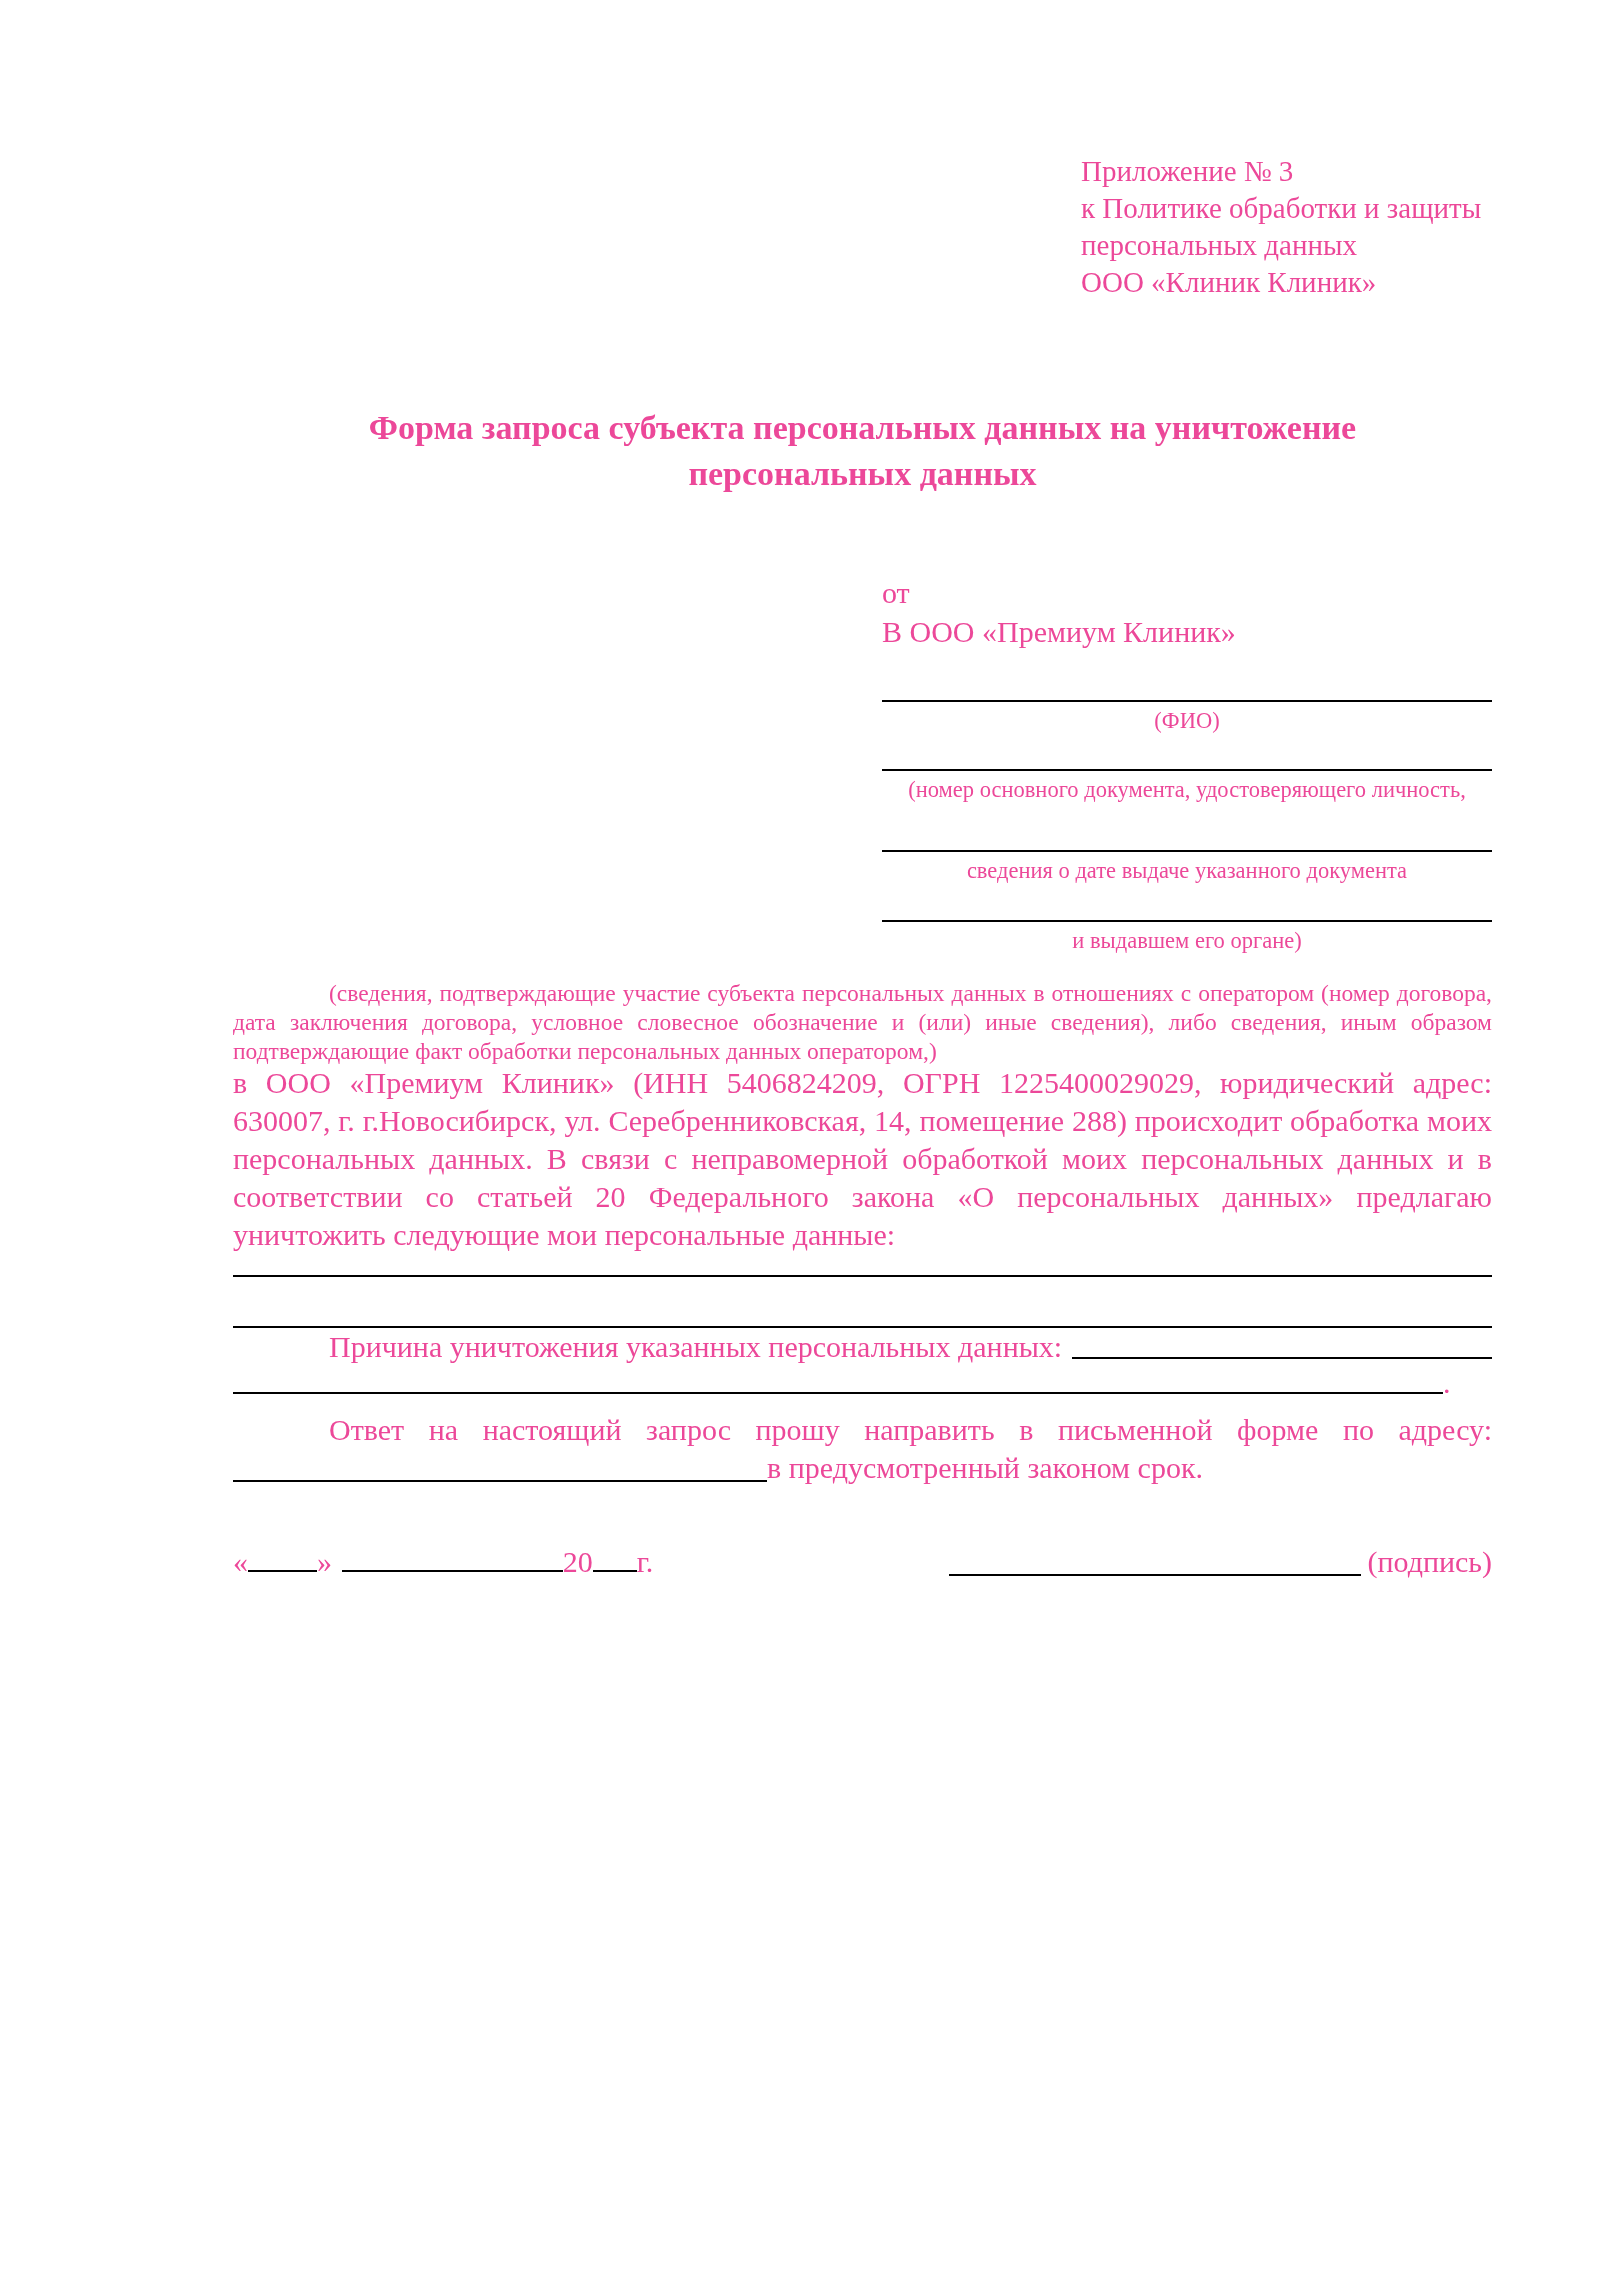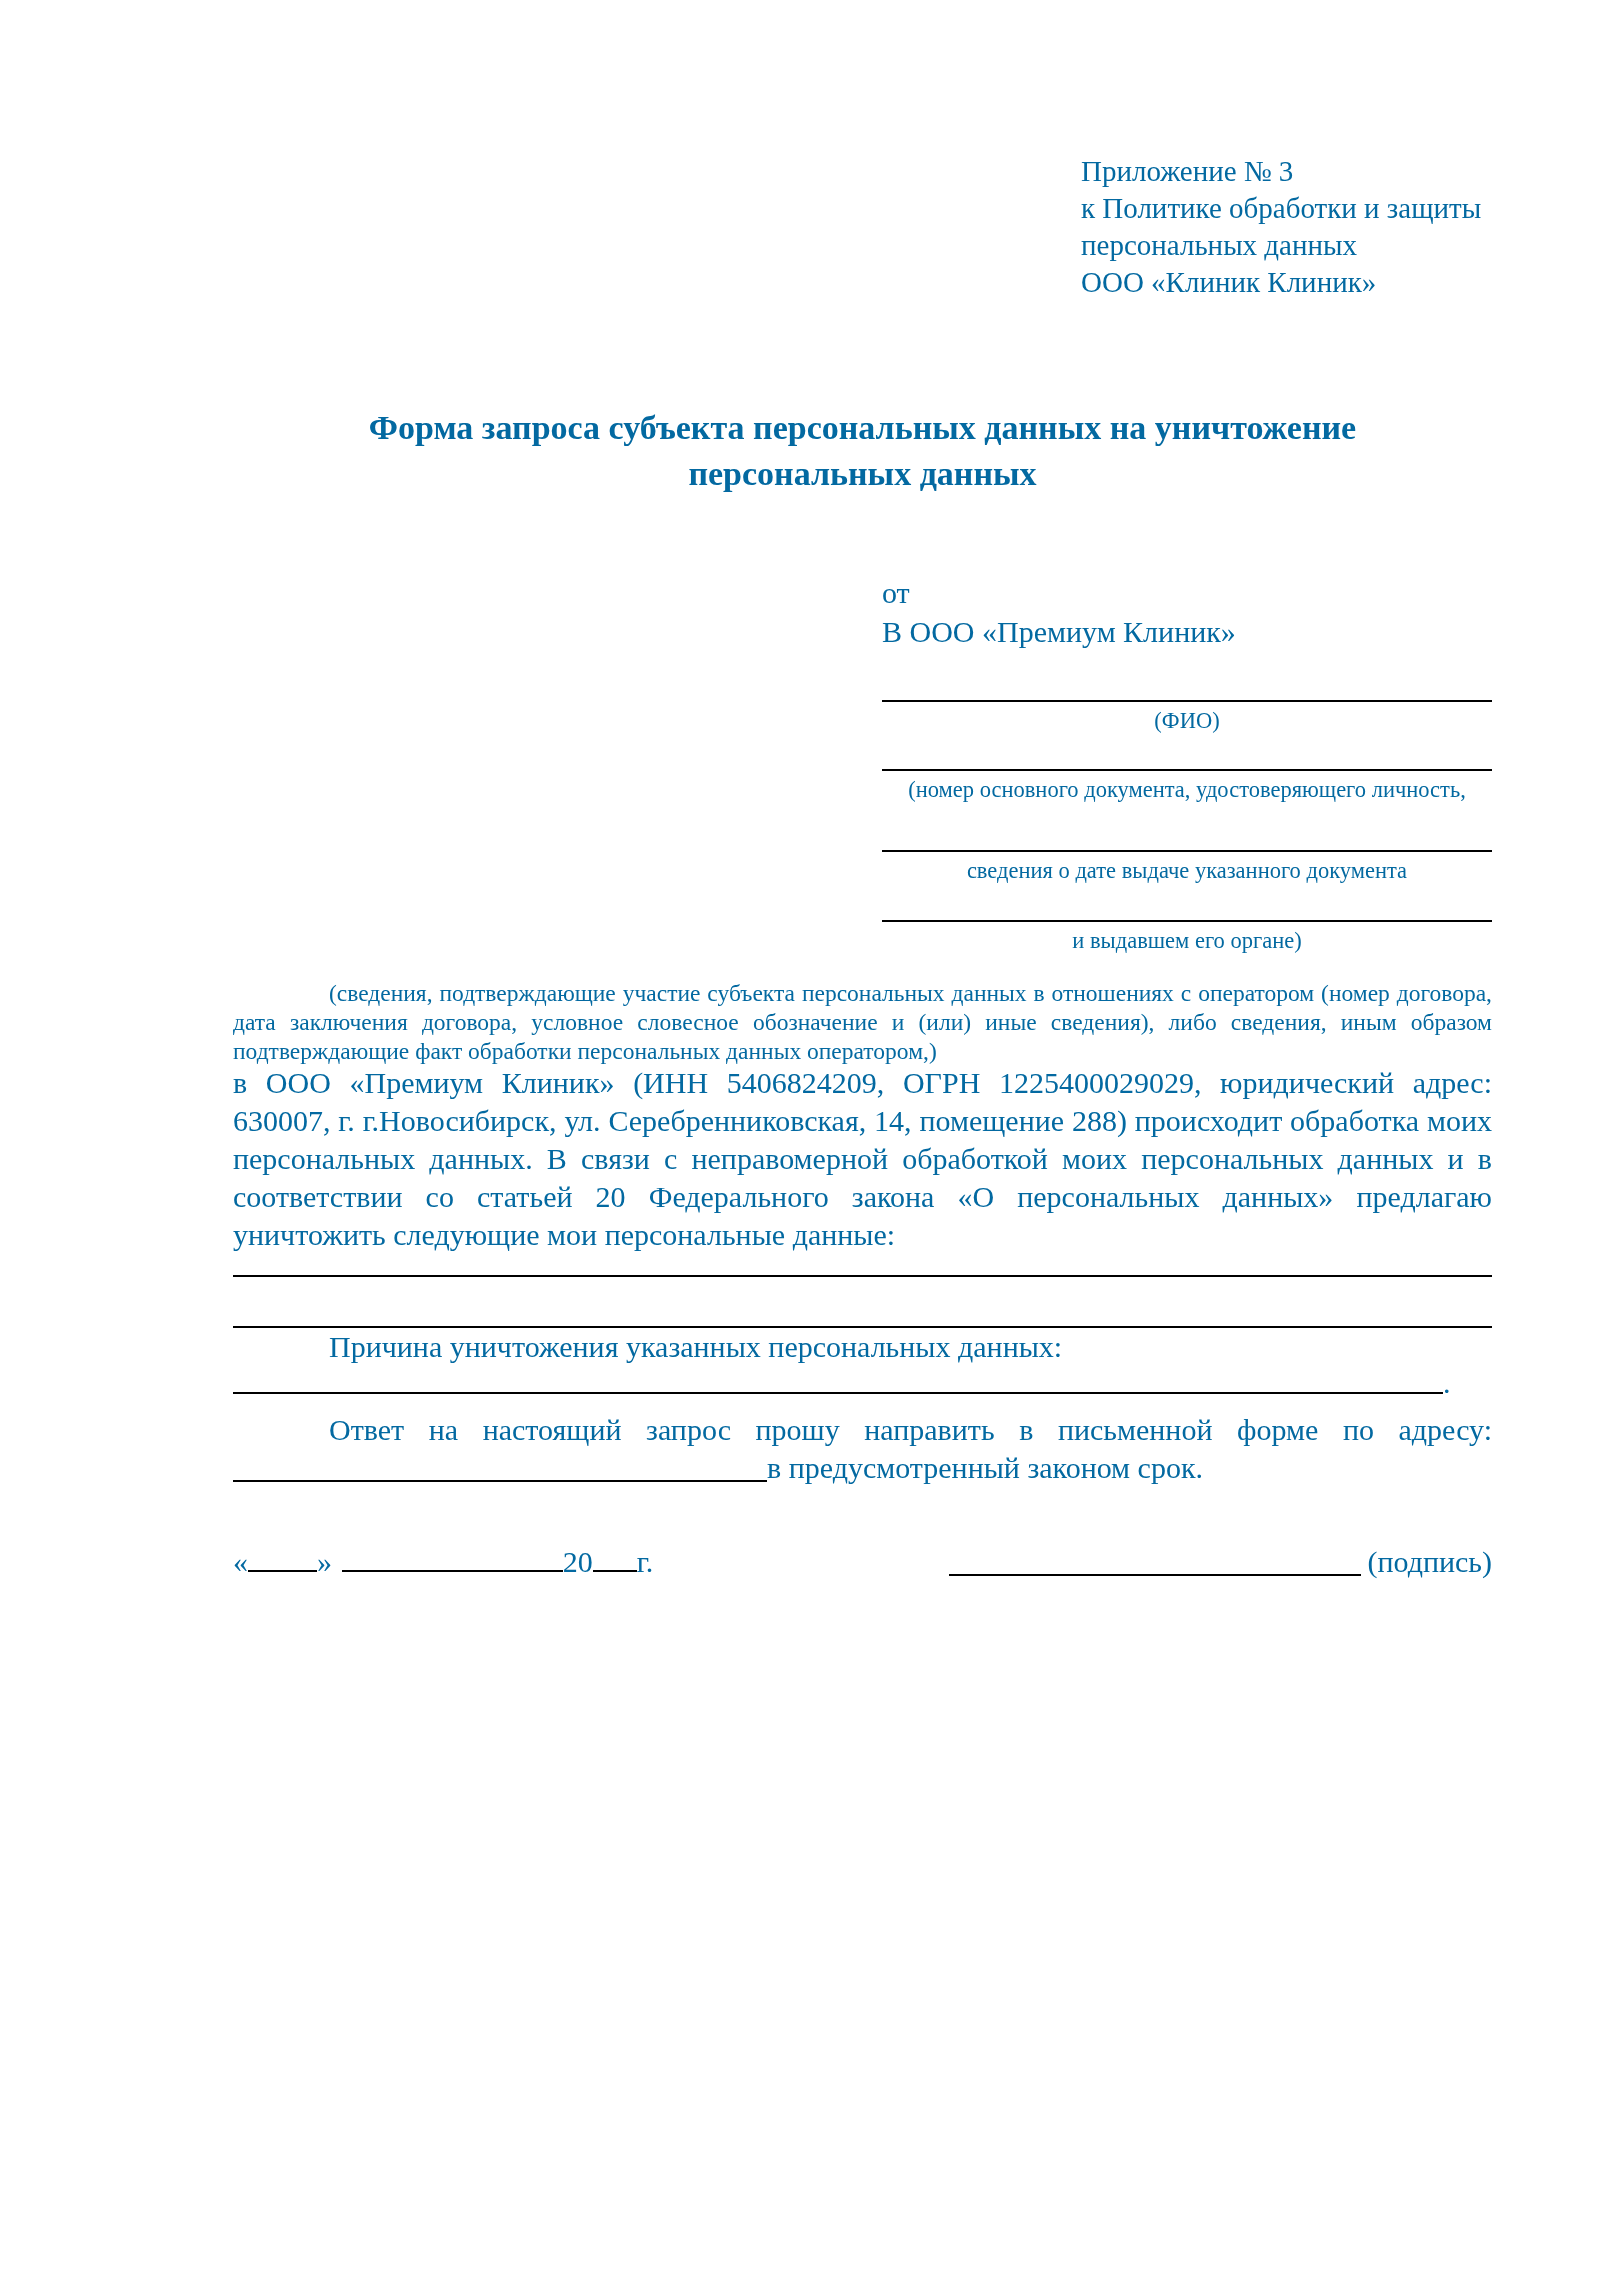--- a/index.html
+++ b/index.html
@@ -2,21 +2,21 @@
 <html><head>
 <meta charset="utf-8">
 <style>
   * { margin: 0; padding: 0; box-sizing: border-box; }
   html, body { background: #ffffff; }
   .page {
     position: relative;
     width: 1621px;
     height: 2004px;
     background: #ffffff;
-    color: #0369a1;
+    color: #ec4899;
     font-family: "Liberation Serif", "DejaVu Serif", serif;
     overflow: hidden;
   }
   
   .header-block {
     position: absolute;
     left: 1081px;
     top: 153px;
     font-size: 29px;
     line-height: 37px;
@@ -99,21 +99,21 @@
   .lower {
     position: absolute;
     left: 233px;
     top: 1257px;
     width: 1259px;
     font-size: 30px;
   }
   .blankline1 { height: 19.6px; border-bottom: 2.9px solid #000; }
   .blankline2 { height: 51px; border-bottom: 2.9px solid #000; }
   .row { display: flex; align-items: baseline; }
-  .reason-row { height: 37px; line-height: 37px; flex-direction: column; }
+  .reason-row { height: 37px; line-height: 37px; }
   .reason-row .reason-text { white-space: nowrap; padding-left: 96px; }
   .reason-row .flex-fill { align-self: flex-end; margin-bottom: 5.9px; }
   .period-row { height: 35px; line-height: 35px; }
   .period-row .pline {
     width: 1210px;
     border-bottom: 2.9px solid #000;
     align-self: flex-end;
     margin-bottom: 5.9px;
   }
   .response-par {

